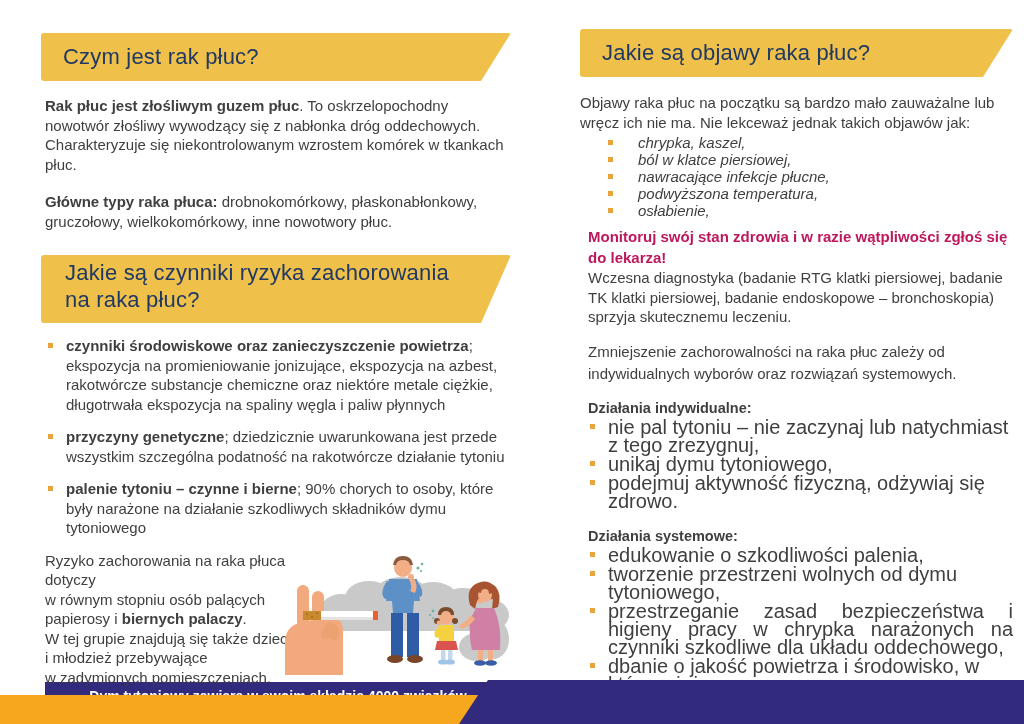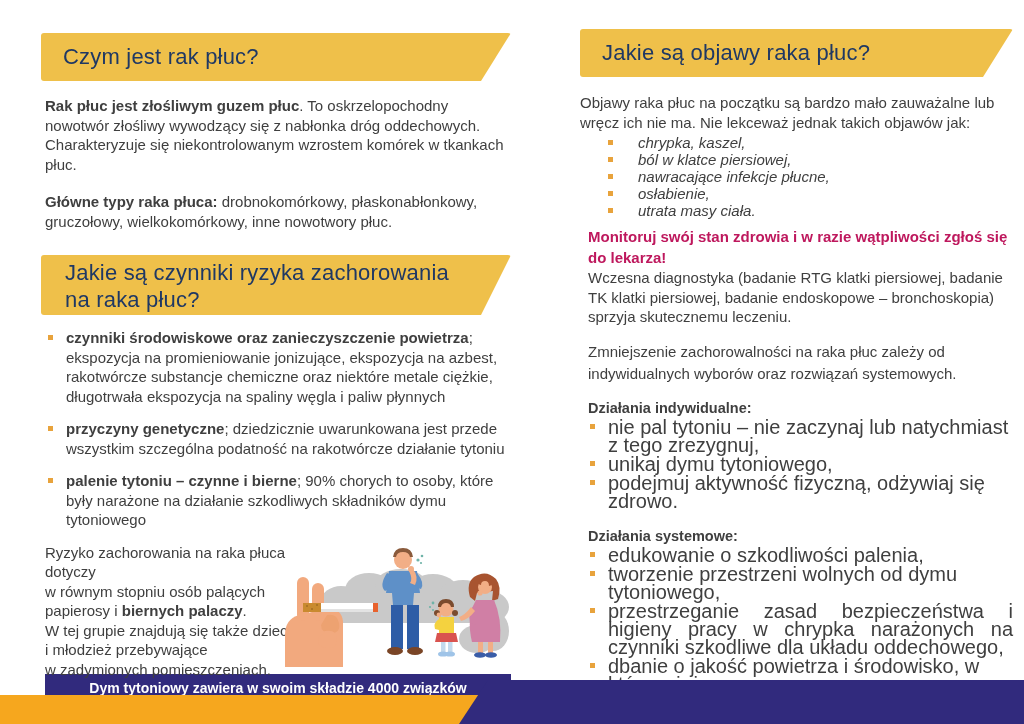--- a/index.html
+++ b/index.html
@@ -16,21 +16,21 @@
   .col-right { left:580px; width:433px; }
 
   
   .banner {
     background:#efc04a; color:#1f3864;
     padding-left:22px; border-radius:3px;
     clip-path:polygon(0 0, 100% 0, calc(100% - 30px) 100%, 0 100%);
   }
   .banner .t { font-size:22px; letter-spacing:0.2px; }
   .banner.one { height:48px; display:flex; align-items:center; }
-  .banner.two { height:60px; padding-top:4px;padding-left:24px; }
+  .banner.two { height:68px; padding-top:4px;padding-left:24px; }
   .banner.two .t { line-height:27px; display:block; }
 
   
   .para { font-size:15px; line-height:19.5px; }
   .b { font-weight:bold; }
   .risk-list { list-style:none; }
   .risk-list li { position:relative; padding-left:25px; font-size:15px; line-height:19.5px; margin-bottom:13px; }
   .sq {
     position:absolute; left:7px; top:7px; width:5px; height:5px;
     background:#e8a33c; display:inline-block;
@@ -191,23 +191,22 @@
     <div class="banner one">
       <span class="t">Jakie są objawy raka płuc?</span>
     </div>
 
     <p class="para" style="margin-top:16px; margin-left:0;">Objawy raka płuc na początku są bardzo mało zauważalne lub wręcz ich nie ma. Nie lekceważ jednak takich objawów jak:</p>
 
     <ul class="sym-list" style="margin-top:2px; margin-left:8px;">
       <li><span class="sq"></span><span>chrypka, kaszel,</span></li>
       <li><span class="sq"></span><span>ból w klatce piersiowej,</span></li>
       <li><span class="sq"></span><span>nawracające infekcje płucne,</span></li>
-      <li><span class="sq"></span></li>
+      <li><span class="sq"></span><span>podwyższona temperatura,</span></li>
       <li><span class="sq"></span><span>osłabienie,</span></li>
-      <li><span class="sq"></span><span>utrata masy ciała.</span></li>
     </ul>
 
     <p class="blue-note" style="margin-top:7px; margin-left:8px;">Monitoruj swój stan zdrowia i w razie wątpliwości zgłoś się do lekarza!</p>
 
     <p class="para" style="margin-left:8px;">Wczesna diagnostyka (badanie RTG klatki piersiowej, badanie TK klatki piersiowej, badanie endoskopowe – bronchoskopia) sprzyja skutecznemu leczeniu.</p>
 
 
     <p class="para" style="margin-top:14px; margin-left:8px; line-height:22px;">Zmniejszenie zachorowalności na raka płuc zależy od indywidualnych wyborów oraz rozwiązań systemowych.</p>
 
     <p class="subhead" style="margin-top:15px; margin-left:8px;">Działania indywidualne:</p>

